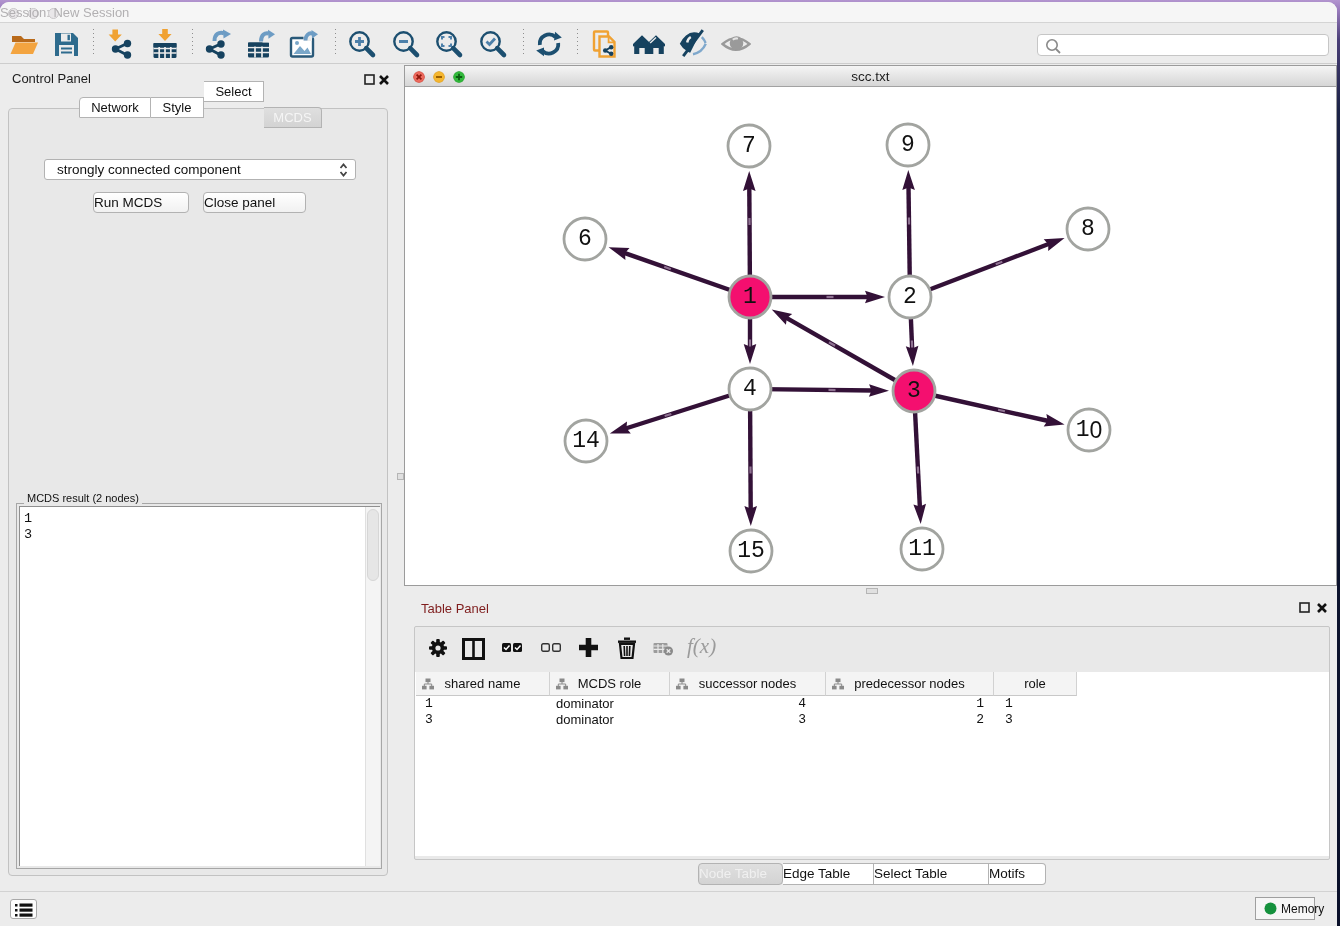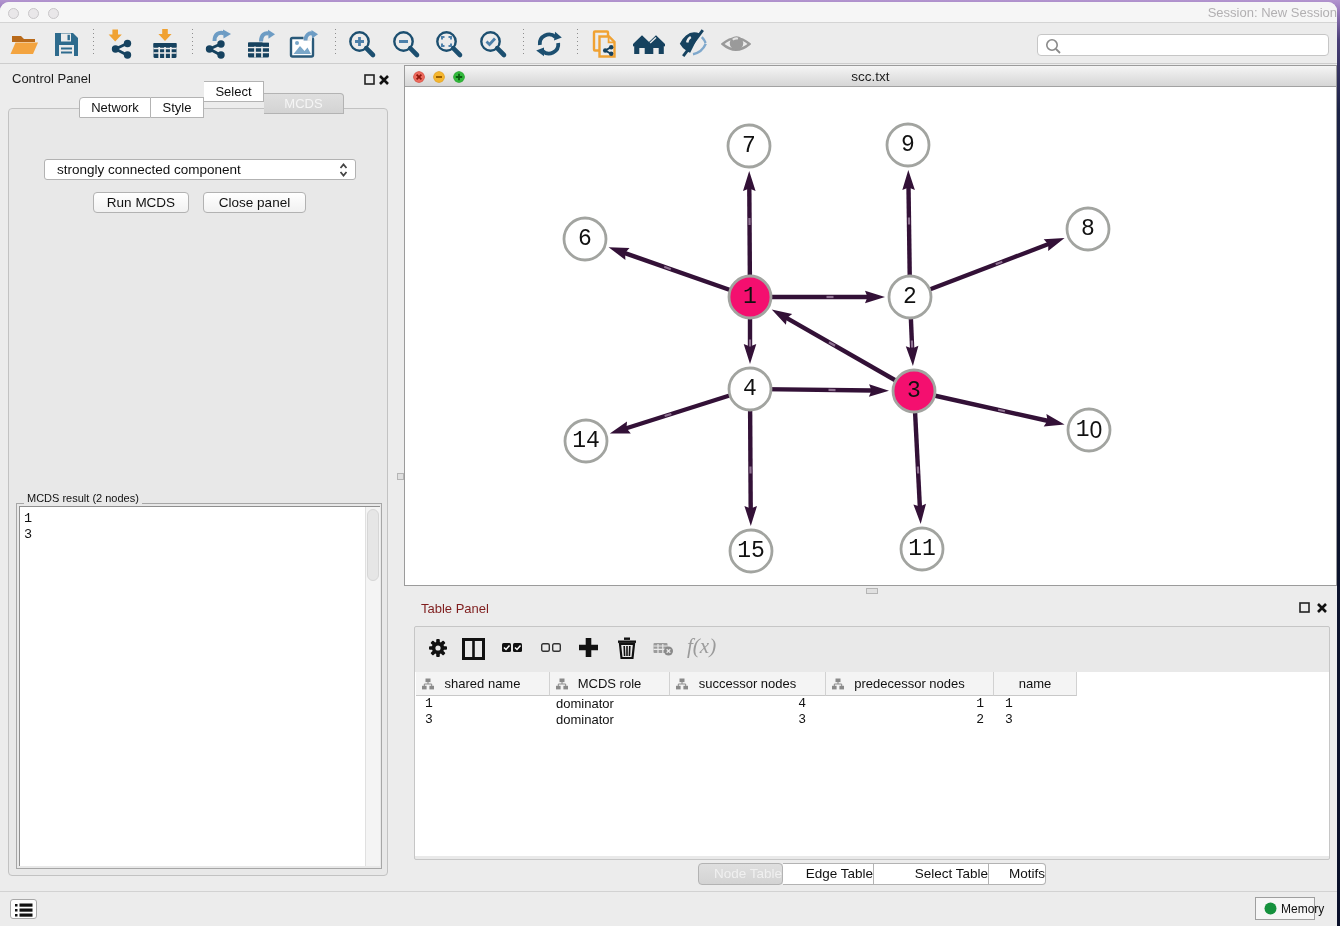--- a/index.html
+++ b/index.html
@@ -1,52 +1,52 @@
 <!DOCTYPE html>
 <html><head><meta charset="utf-8"><title>Session</title><style>
 *{margin:0;padding:0;box-sizing:border-box}
 html,body{width:1340px;height:926px;overflow:hidden;font-family:"Liberation Sans",sans-serif}
 body{background:linear-gradient(180deg,#b395cf 0px,#9a7cbd 10px,#4a3f77 40px,#1c2347 110px,#0d142e 420px,#0a102a 926px)}
 #win{position:absolute;left:0;top:2px;width:1337px;height:924px;background:#ececec;border-radius:9px 9px 0 0;overflow:hidden}
 #titlebar{position:absolute;left:0;top:0;width:1337px;height:21px;background:#f6f6f6;border-bottom:1px solid #d4d4d4}
 .tl{position:absolute;top:5.5px;width:11px;height:11px;border-radius:50%;background:#e9e7e9;border:1px solid #c8c6c8}
-#wtitle{position:absolute;top:3px;left:0;width:1337px;text-align:right;font-size:13px;color:#b2b0b2}
+#wtitle{position:absolute;top:3px;left:0;width:1337px;text-align:left;font-size:13px;color:#b2b0b2}
 #toolbar{position:absolute;left:0;top:21px;width:1337px;height:41px;background:#ececec;border-bottom:1px solid #cdcdcd}
 .tsep{position:absolute;top:6px;height:28px;width:1px;background-image:repeating-linear-gradient(180deg,#8e8e8e 0 1.5px,transparent 1.5px 4px)}
 #searchbox{position:absolute;left:1037px;top:11px;width:292px;height:22px;background:#fff;border:1px solid #c6c6c6;border-radius:4px}
 
 #cp-title{position:absolute;left:12px;top:69px;font-size:13px;color:#1c1c1c}
 .wicon{position:absolute;color:#222}
 .tabs{position:absolute;font-size:13px}
 .tab{position:absolute;top:0;height:21px;line-height:20px;text-align:center;background:#fff;border:1px solid #b3b3b3;border-left:none;color:#111}
 .tab.first{border-left:1px solid #b3b3b3;border-top-left-radius:4px;border-bottom-left-radius:1px}
 .tab.last{border-top-right-radius:4px}
 .tab.sel{background:linear-gradient(180deg,#dfdfdf,#d3d3d3);color:#f5f5f5;border-color:#b3b3b3}
 #cp-box{position:absolute;left:8px;top:106px;width:380px;height:768px;background:#e8e8e8;border:1px solid #c2c2c2;border-radius:4px}
 #opt-label{position:absolute;left:0;top:135px;width:396px;text-align:center;font-size:13.5px;color:#111}
 #opt-select{position:absolute;left:44px;top:157px;width:312px;height:21px;background:#fff;border:1px solid #b2b2b2;border-radius:3px;font-size:13.5px;color:#111;line-height:19px;padding-left:12px}
-.btn{position:absolute;height:21px;background:linear-gradient(180deg,#fff,#f1f1f1);border:1px solid #b2b2b2;border-radius:4px;font-size:13.5px;color:#111;text-align:center;line-height:19px}
+.btn{position:absolute;height:21px;background:linear-gradient(180deg,#fff,#f1f1f1);border:1px solid #b2b2b2;border-radius:4px;font-size:13.5px;color:#111;line-height:19px}
 #fieldset{position:absolute;left:16px;top:501px;width:366px;height:366px;border:1px solid #a6a6a6}
 #fs-label{position:absolute;left:24px;top:490px;background:#e8e8e8;padding:0 3px;font-size:11px;color:#111}
 #fs-white{position:absolute;left:19px;top:504px;width:361px;height:360px;background:#fff;border-top:1px solid #8f8f8f;border-left:1px solid #8f8f8f}
 #fs-scroll{position:absolute;right:0;top:0;width:15px;height:100%;background:#f4f4f4;border-left:1px solid #e0e0e0}
 #vhandle{position:absolute;left:397px;top:471px;width:7px;height:7px;background:#e0e0e0;border:1px solid #b5b5b5}
 
 #netwin{position:absolute;left:404px;top:63px;width:933px;height:521px;border:1px solid #9b9b9b;background:#fff}
 #nw-title{position:absolute;left:0;top:0;width:100%;height:21px;background:linear-gradient(180deg,#f5f5f5,#d6d6d6);border-bottom:1px solid #a2a2a2}
 .nwb{position:absolute;top:4.5px;width:12px;height:12px;border-radius:50%;font-weight:bold}
 #hhandle{position:absolute;left:866px;top:586px;width:12px;height:6px;background:#e0e0e0;border:1px solid #b5b5b5}
 
 #tp-title{position:absolute;left:421px;top:599px;font-size:13px;color:#7f1d1d}
 #tp-box{position:absolute;left:414px;top:624px;width:916px;height:234px;background:#e9e9e9;border:1px solid #c6c6c6;border-radius:2px}
 #tbl{position:absolute;left:415px;top:670px;width:914px;height:184px;background:#fff}
 .th{position:absolute;top:0;height:24px;background:#f4f4f4;border-bottom:1px solid #c8c8c8;border-right:1px solid #d2d2d2;font-size:13px;color:#111;text-align:center;line-height:23px}
 .td{position:absolute;font-size:13px;color:#111;height:16px;line-height:16px}
 
-.btab{position:absolute;top:861px;height:22px;background:#fff;border:1px solid #b3b3b3;border-left:none;font-size:13.5px;color:#111;text-align:right;line-height:20px}
+.btab{position:absolute;top:861px;height:22px;background:#fff;border:1px solid #b3b3b3;border-left:none;font-size:13.5px;color:#111;text-align:left;line-height:20px}
 
 #statusbar{position:absolute;left:0;top:889px;width:1337px;height:33px;background:#ececec;border-top:1px solid #d2d2d2}
 #listbtn{position:absolute;left:10px;top:897px;width:27px;height:20px;background:#fdfdfd;border:1px solid #a9a9a9;border-radius:3px}
 #membtn{position:absolute;left:1255px;top:895px;width:60px;height:23px;background:#f6f6f6;border:1px solid #9f9f9f;font-size:12px;color:#111}
 </style></head><body>
 <div id="win">
 <div id="titlebar">
   <div class="tl" style="left:8px"></div>
       <div class="tl" style="left:28px"></div>
       <div class="tl" style="left:48px"></div>
@@ -176,21 +176,21 @@
       <rect x="1" y="1" width="9" height="9" fill="none" stroke="#222" stroke-width="1.6"></rect>
     </svg>
 <svg class="wicon" style="left:378px;top:72px" width="12" height="12">
       <path d="M2 2 L10 10 M10 2 L2 10" stroke="#111" stroke-width="2.6"></path>
     </svg>
 <div id="cp-box"></div>
 <div class="tabs">
   <div class="tab first" style="left:79px;top:95px;width:72px">Network</div>
   <div class="tab" style="left:151px;top:95px;width:53px">Style</div>
   <div class="tab" style="left:204px;top:79px;width:60px">Select</div>
-  <div class="tab last sel" style="left:264px;top:91px;width:80px">MCDS</div>
+  <div class="tab last sel" style="left:264px;top:105px;width:58px">MCDS</div>
 </div>
 <div id="opt-select">strongly connected component
 <svg style="position:absolute;right:7px;top:3px" width="9" height="14">
         <path d="M1.5 5 L4.5 1.5 L7.5 5" fill="none" stroke="#444" stroke-width="1.8"></path>
         <path d="M1.5 9 L4.5 12.5 L7.5 9" fill="none" stroke="#444" stroke-width="1.8"></path>
       </svg>
 </div>
 <div class="btn" style="left:93px;top:190px;width:96px">Run MCDS</div>
 <div class="btn" style="left:203px;top:190px;width:103px">Close panel</div>
 <div id="fieldset"></div>
@@ -366,21 +366,21 @@
       </svg>
       <div class="th" style="left:411px;width:168px"><span style="position:relative">predecessor nodes</span></div>
       <svg style="position:absolute;left:417px;top:6px" width="12" height="12" viewBox="0 0 12 12">
         <g fill="#8a8a8a">
           <rect x="3.5" y="0.5" width="5" height="3.6"></rect>
           <rect x="0" y="7.8" width="4.6" height="3.6"></rect>
           <rect x="7.4" y="7.8" width="4.6" height="3.6"></rect>
         </g>
         <path d="M6 4 V6 M2.3 8 V6 H9.7 V8" fill="none" stroke="#8a8a8a" stroke-width="1"></path>
       </svg>
-      <div class="th" style="left:579px;width:83px"><span style="position:relative">name</span></div>
+      <div class="th" style="left:579px;width:83px"><span style="position:relative">role</span></div>
       <div class="td" style="font-family:'Liberation Mono',monospace;left:10px;top:24px">1</div>
       <div class="td" style="left:141px;top:24px">dominator</div>
       <div class="td" style="font-family:'Liberation Mono',monospace;left:255px;top:24px;width:136px;text-align:right">4</div>
       <div class="td" style="font-family:'Liberation Mono',monospace;left:411px;top:24px;width:158px;text-align:right">1</div>
       <div class="td" style="font-family:'Liberation Mono',monospace;left:590px;top:24px">1</div>
       <div class="td" style="font-family:'Liberation Mono',monospace;left:10px;top:40px">3</div>
       <div class="td" style="left:141px;top:40px">dominator</div>
       <div class="td" style="font-family:'Liberation Mono',monospace;left:255px;top:40px;width:136px;text-align:right">3</div>
       <div class="td" style="font-family:'Liberation Mono',monospace;left:411px;top:40px;width:158px;text-align:right">2</div>
       <div class="td" style="font-family:'Liberation Mono',monospace;left:590px;top:40px">3</div>

